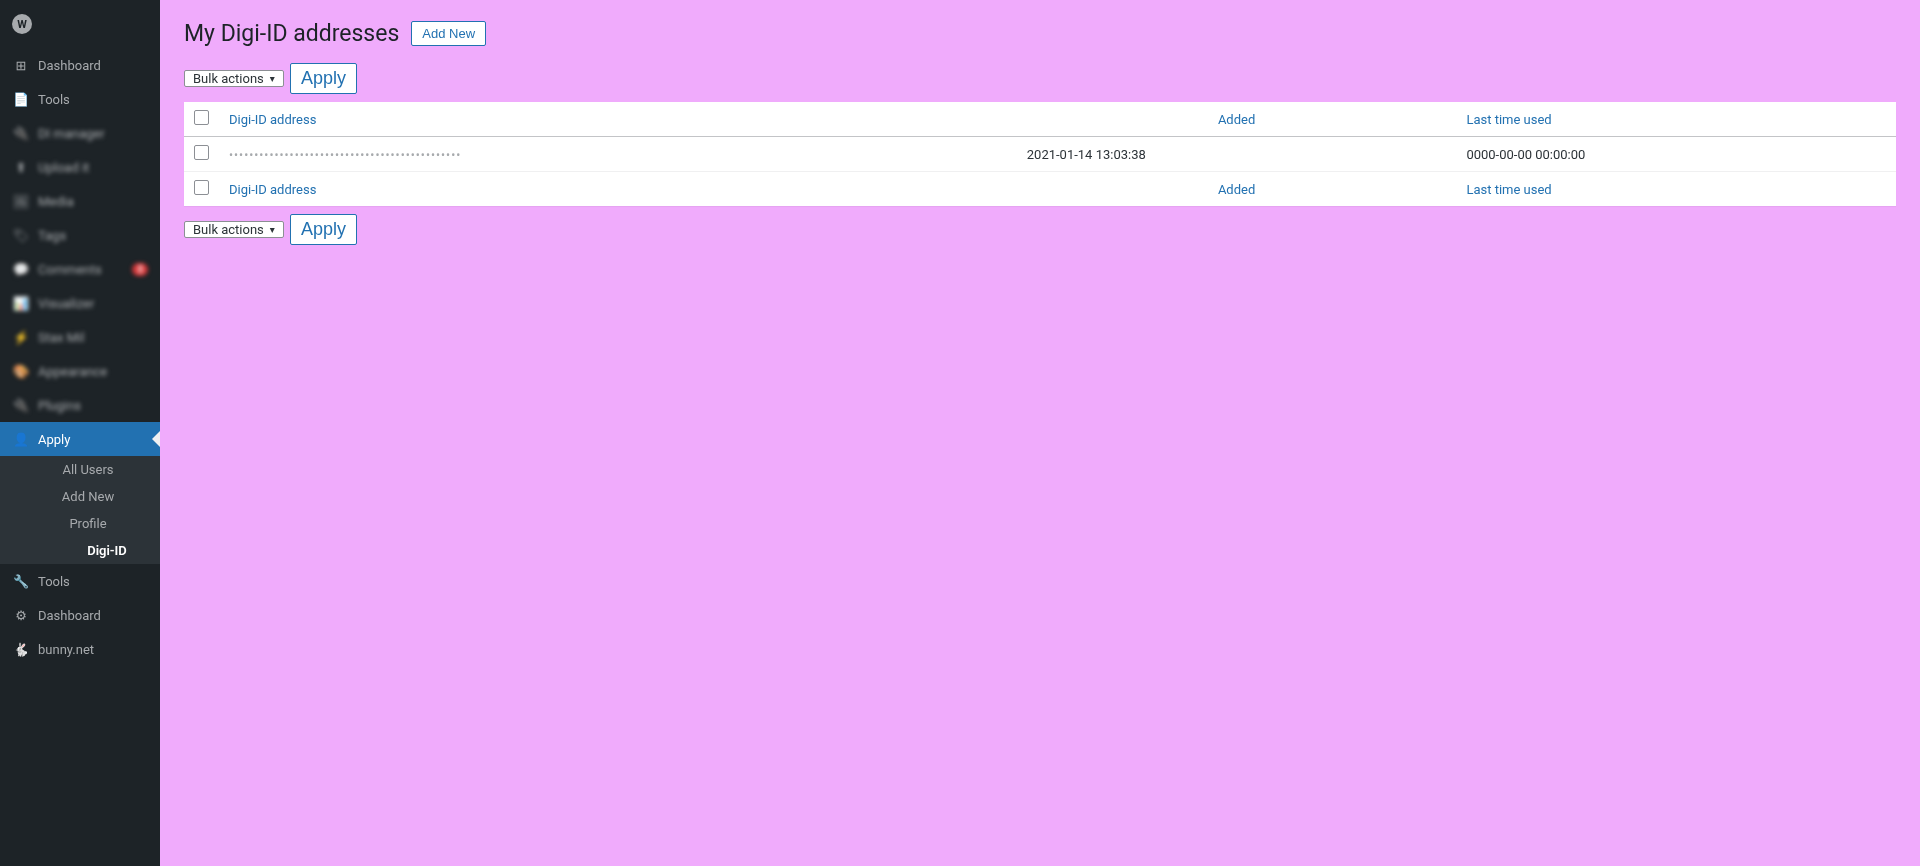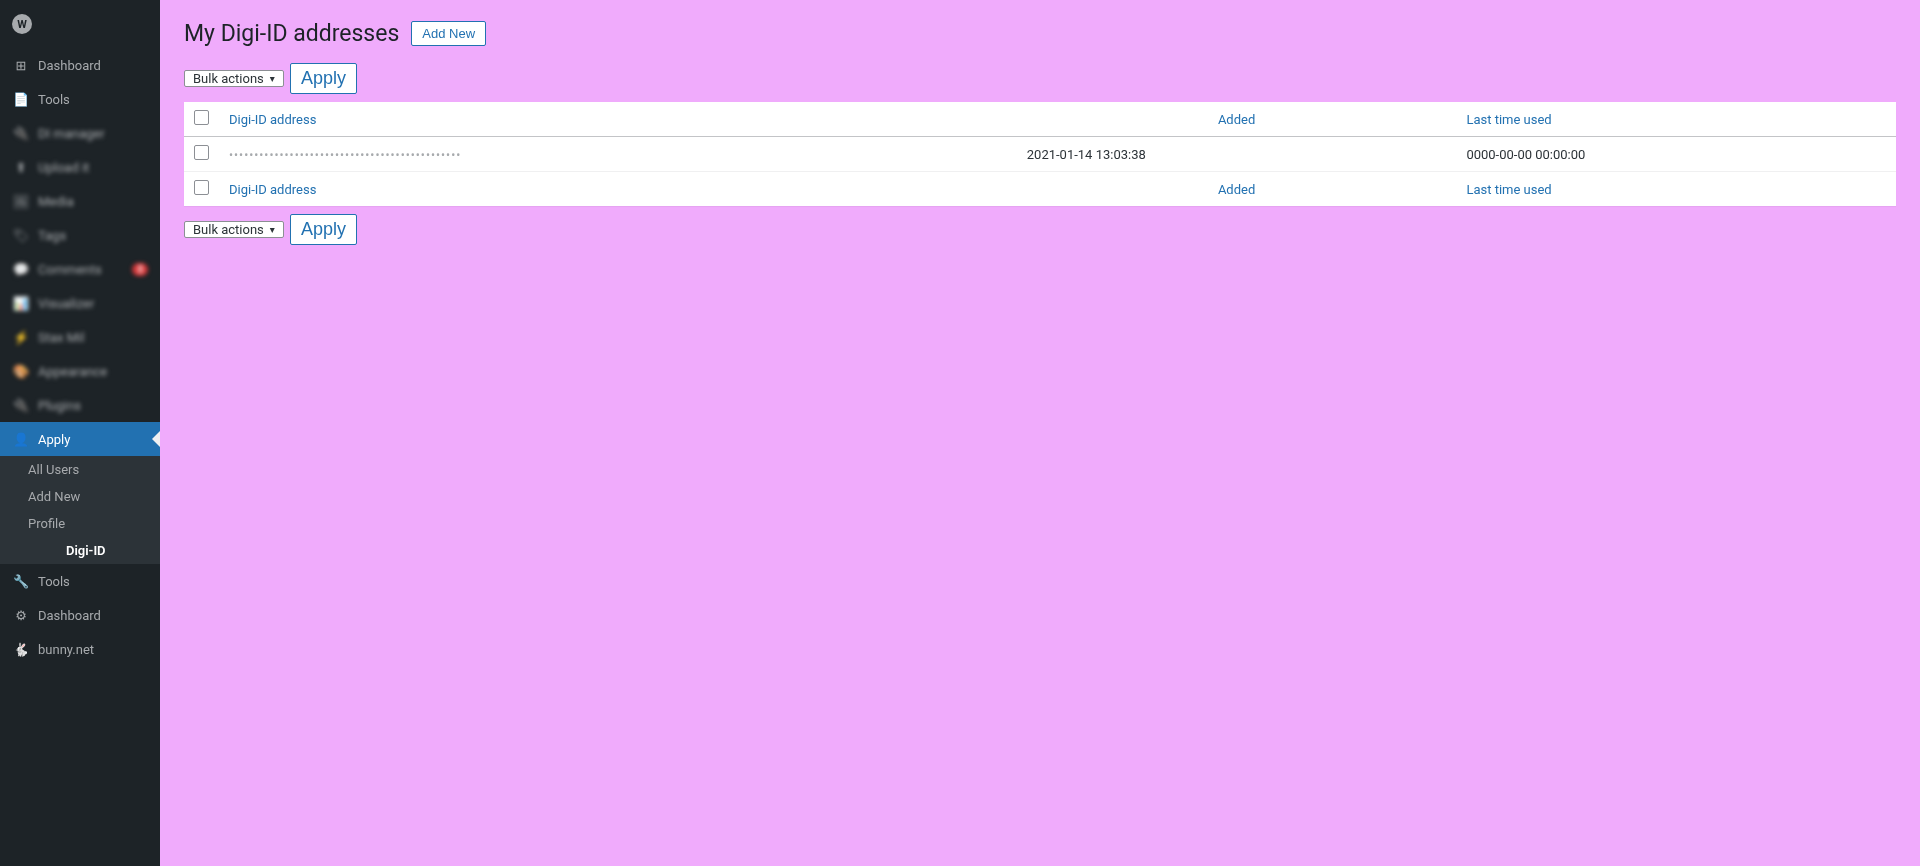--- a/index.html
+++ b/index.html
@@ -47,21 +47,21 @@
     .sidebar-item.active { background: #2271b1; color: #fff; }
     .sidebar-item .icon { width: 18px; height: 18px; flex-shrink: 0; display: flex; align-items: center; justify-content: center; }
     .sidebar-item .badge {
       background: #d63638;
       color: #fff;
       border-radius: 9px;
       padding: 1px 5px;
       font-size: 10px;
       margin-left: auto;
     }
-    .sub-menu { background: #2c3338; }
+    .sub-menu { background: #2c3338; text-align: center; }
     .sub-menu-item {
       padding: 6px 12px 6px 28px;
       color: #a7aaad;
       cursor: pointer;
       font-size: 13px;
     }
     .sub-menu-item.active { color: #fff; font-weight: 600; margin-left: 38px; }
 
     
     #main {

